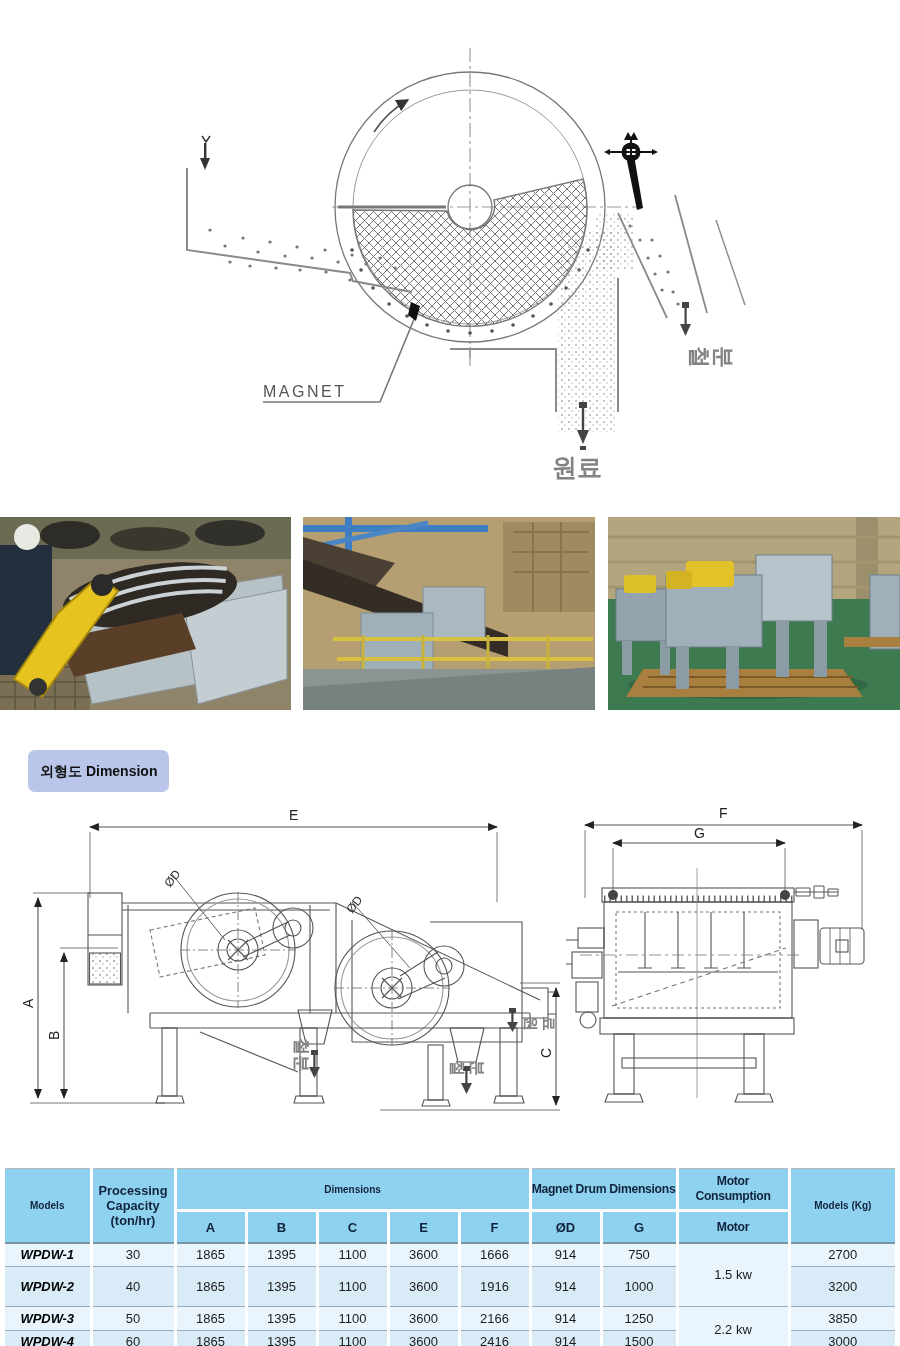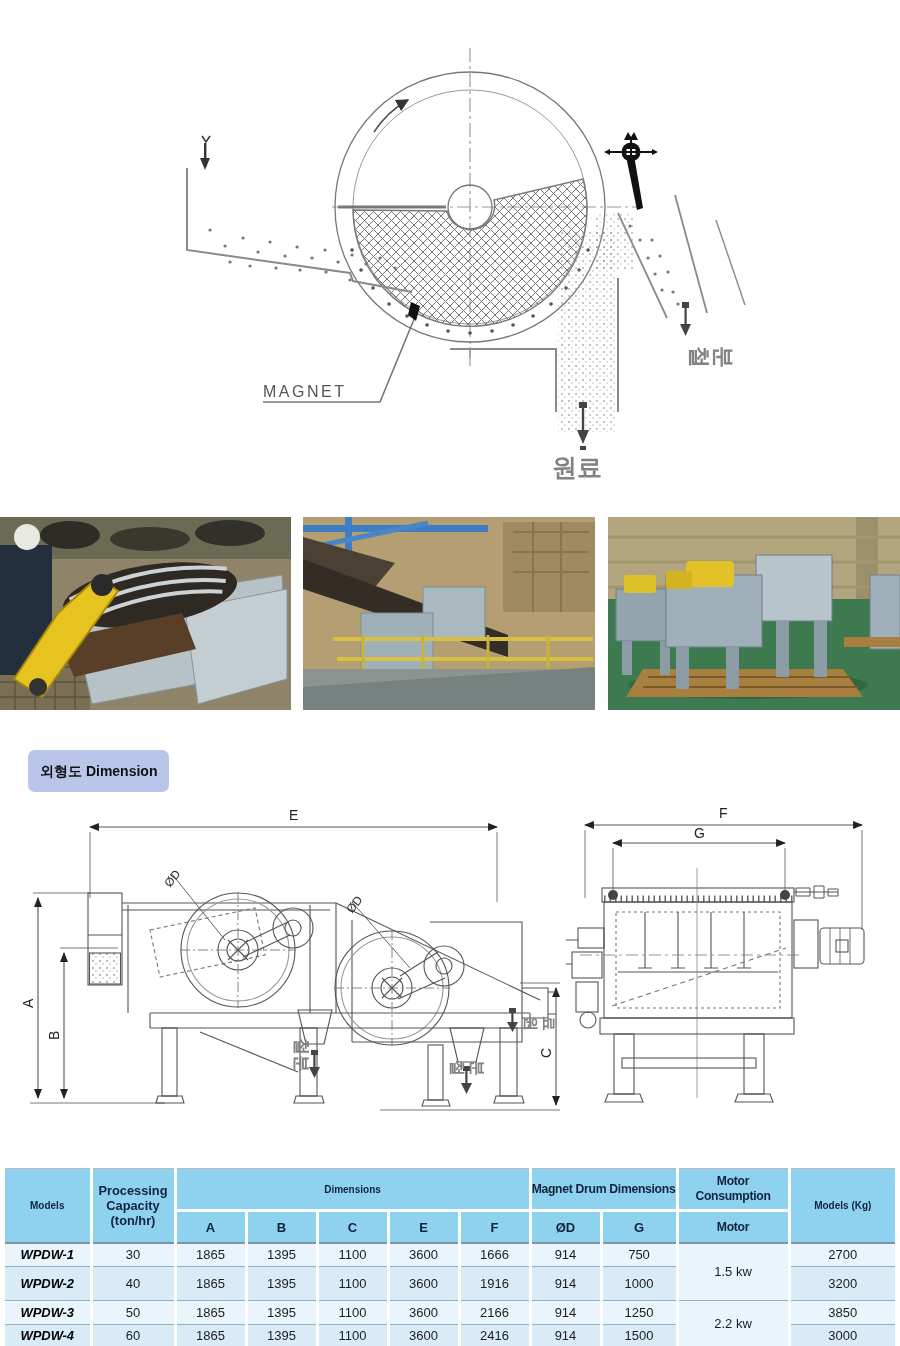--- a/index.html
+++ b/index.html
@@ -367,21 +367,21 @@
       <td class="bL">1865</td>
       <td class="bL">1395</td>
       <td class="bL">1100</td>
       <td class="bL">3600</td>
       <td class="bL">1666</td>
       <td class="bL">914</td>
       <td class="bL">750</td>
       <td rowspan="2" class="bL motor">1.5 kw</td>
       <td class="bL">2700</td>
     </tr>
-    <tr class="alt rline" style="height:34px">
+    <tr class="alt rline" style="height:40px">
       <td class="model">WPDW-2</td>
       <td class="bL">40</td>
       <td class="bL">1865</td>
       <td class="bL">1395</td>
       <td class="bL">1100</td>
       <td class="bL">3600</td>
       <td class="bL">1916</td>
       <td class="bL">914</td>
       <td class="bL">1000</td>
       <td class="bL">3200</td>

